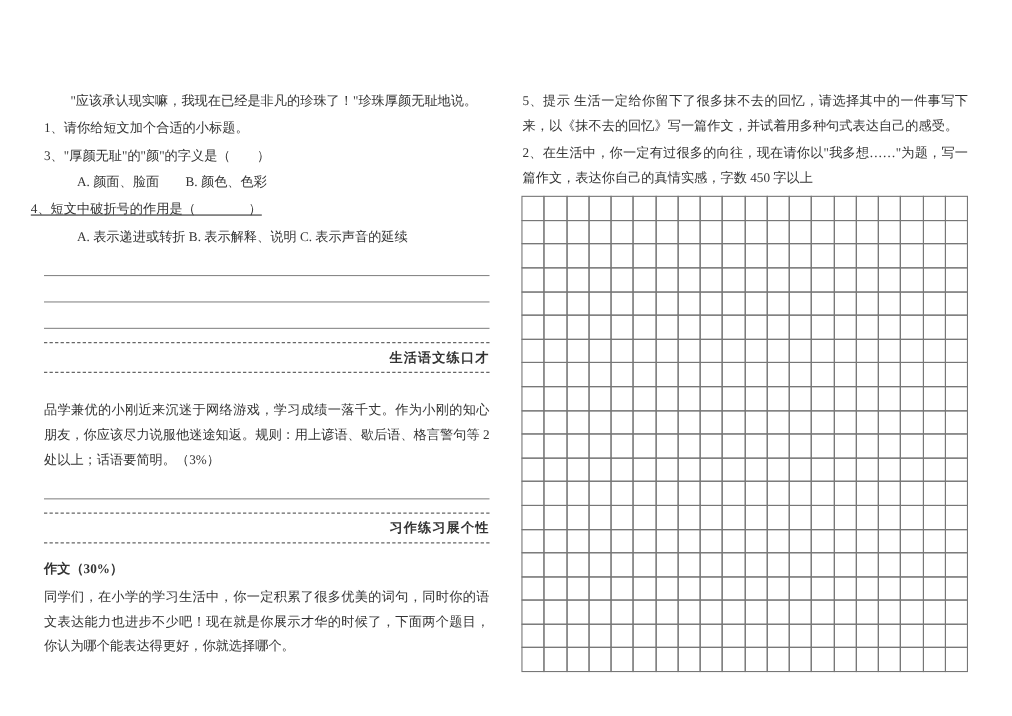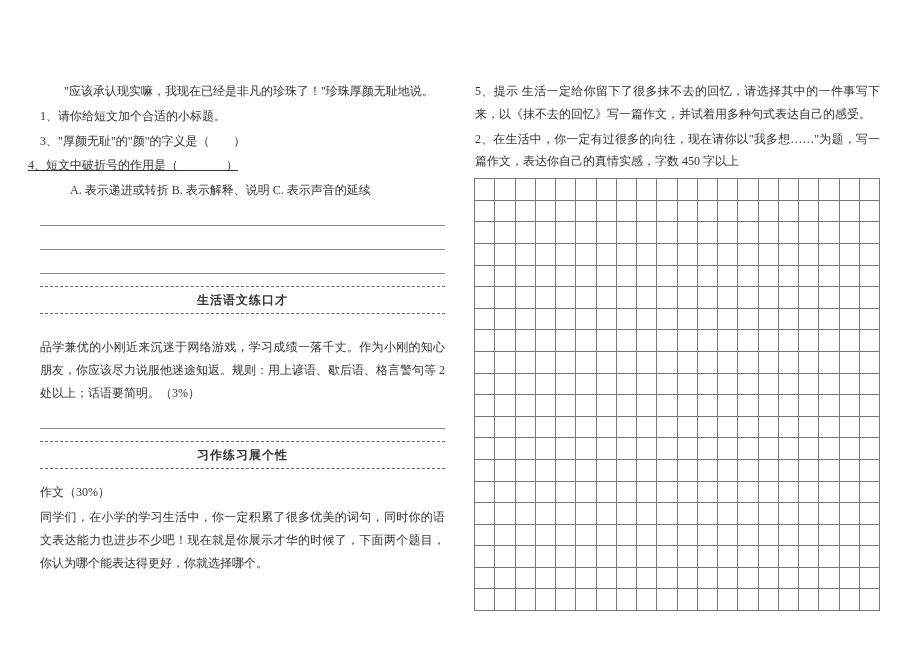--- a/index.html
+++ b/index.html
@@ -4,48 +4,49 @@
   <style>
     * { margin: 0; padding: 0; box-sizing: border-box; }
     body { background: #fff; font-family: "SimSun", "宋体", serif; font-size: 12px; color: #333; width: 920px; height: 651px; position: relative; }
     .page { display: flex; padding: 80px 40px 40px 40px; gap: 30px; }
     .col { flex: 1; min-width: 0; }
     .para { line-height: 1.9; text-align: justify; margin-bottom: 2px; }
     .indent1 { text-indent: 2em; }
     .indent2 { padding-left: 2.5em; }
     .line-fill { border-bottom: 1px solid #888; display: block; height: 18px; margin: 6px 0 6px 0; }
     .dashed { border-top: 1px dashed #666; border-bottom: 1px dashed #666; margin: 12px 0; }
-    .section-title { text-align: center; font-weight: bold; line-height: 2.2; letter-spacing: 1px; }
+    .section-title { text-align: right; font-weight: bold; line-height: 2.2; letter-spacing: 1px; }
     .grid { margin-top: 6px; }
     .grid-row { display: flex; }
     .grid-cell { border: 1px solid #777; width: 22.6px; height: 22.6px; margin-left: -1px; margin-top: -1px; }
   </style>
 </head>
 <body>
 
 <div class="page">
   <div class="col">
     <div class="para indent1">"应该承认现实嘛，我现在已经是非凡的珍珠了！"珍珠厚颜无耻地说。</div>
     <div class="para">1、请你给短文加个合适的小标题。</div>
     <div class="para">3、"厚颜无耻"的"颜"的字义是（　　）</div>
+    <div class="para indent2">A. 颜面、脸面　　B. 颜色、色彩</div>
     <div class="para" style="margin-left:-1em;text-decoration:underline;">4、短文中破折号的作用是（　　　　）</div>
     <div class="para indent2">A. 表示递进或转折  B. 表示解释、说明  C. 表示声音的延续</div>
     <span class="line-fill"></span>
     <span class="line-fill"></span>
     <span class="line-fill"></span>
     <div class="dashed">
       <div class="section-title">生活语文练口才</div>
     </div>
     <div style="height:10px"></div>
     <div class="para">品学兼优的小刚近来沉迷于网络游戏，学习成绩一落千丈。作为小刚的知心朋友，你应该尽力说服他迷途知返。规则：用上谚语、歇后语、格言警句等 2 处以上；话语要简明。（3%）</div>
     <span class="line-fill"></span>
     <div class="dashed">
       <div class="section-title">习作练习展个性</div>
     </div>
-    <div class="para" style="font-weight:normal">作文（30%）</div>
+    <div class="para" style="font-weight:bold">作文（30%）</div>
     <div class="para">同学们，在小学的学习生活中，你一定积累了很多优美的词句，同时你的语文表达能力也进步不少吧！现在就是你展示才华的时候了，下面两个题目，你认为哪个能表达得更好，你就选择哪个。</div>
   </div>
 
   <div class="col">
     <div class="para">5、提示  生活一定给你留下了很多抹不去的回忆，请选择其中的一件事写下来，以《抹不去的回忆》写一篇作文，并试着用多种句式表达自己的感受。</div>
     <div class="para">2、在生活中，你一定有过很多的向往，现在请你以"我多想……"为题，写一篇作文，表达你自己的真情实感，字数 450 字以上</div>
     <div class="grid" id="grid">
         <div class="grid-row">
           <div class="grid-cell"></div>
           <div class="grid-cell"></div>

